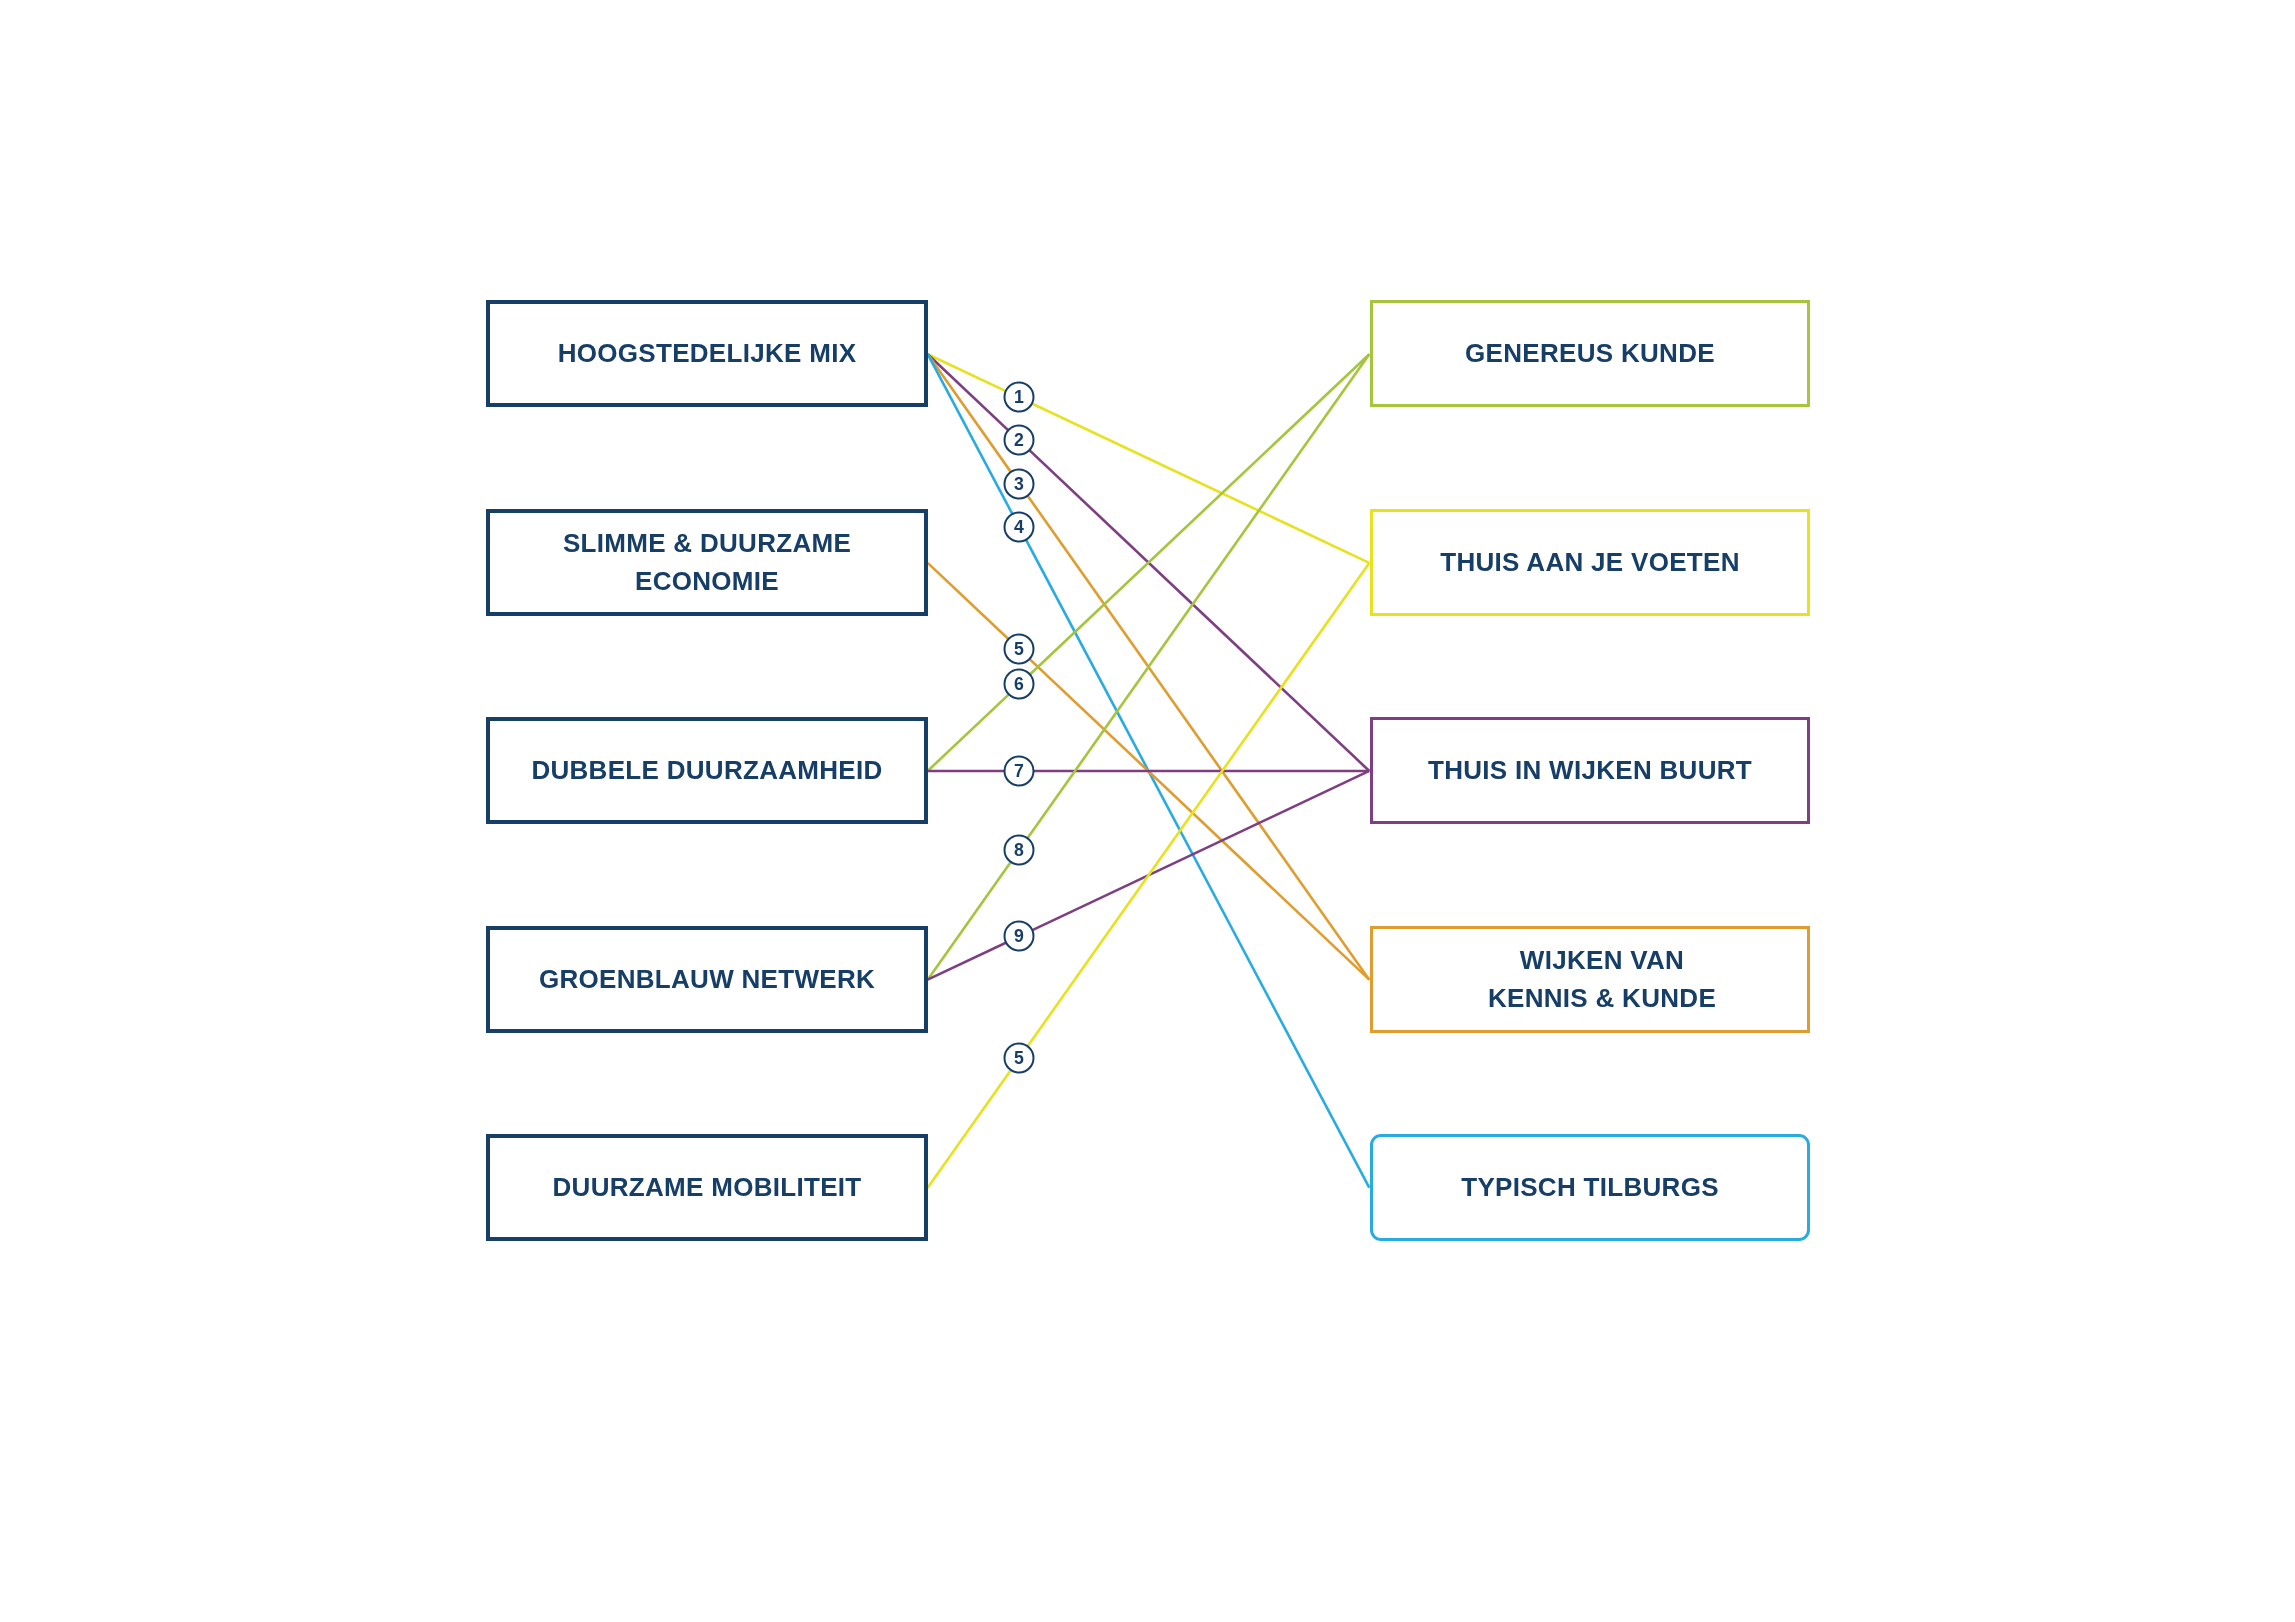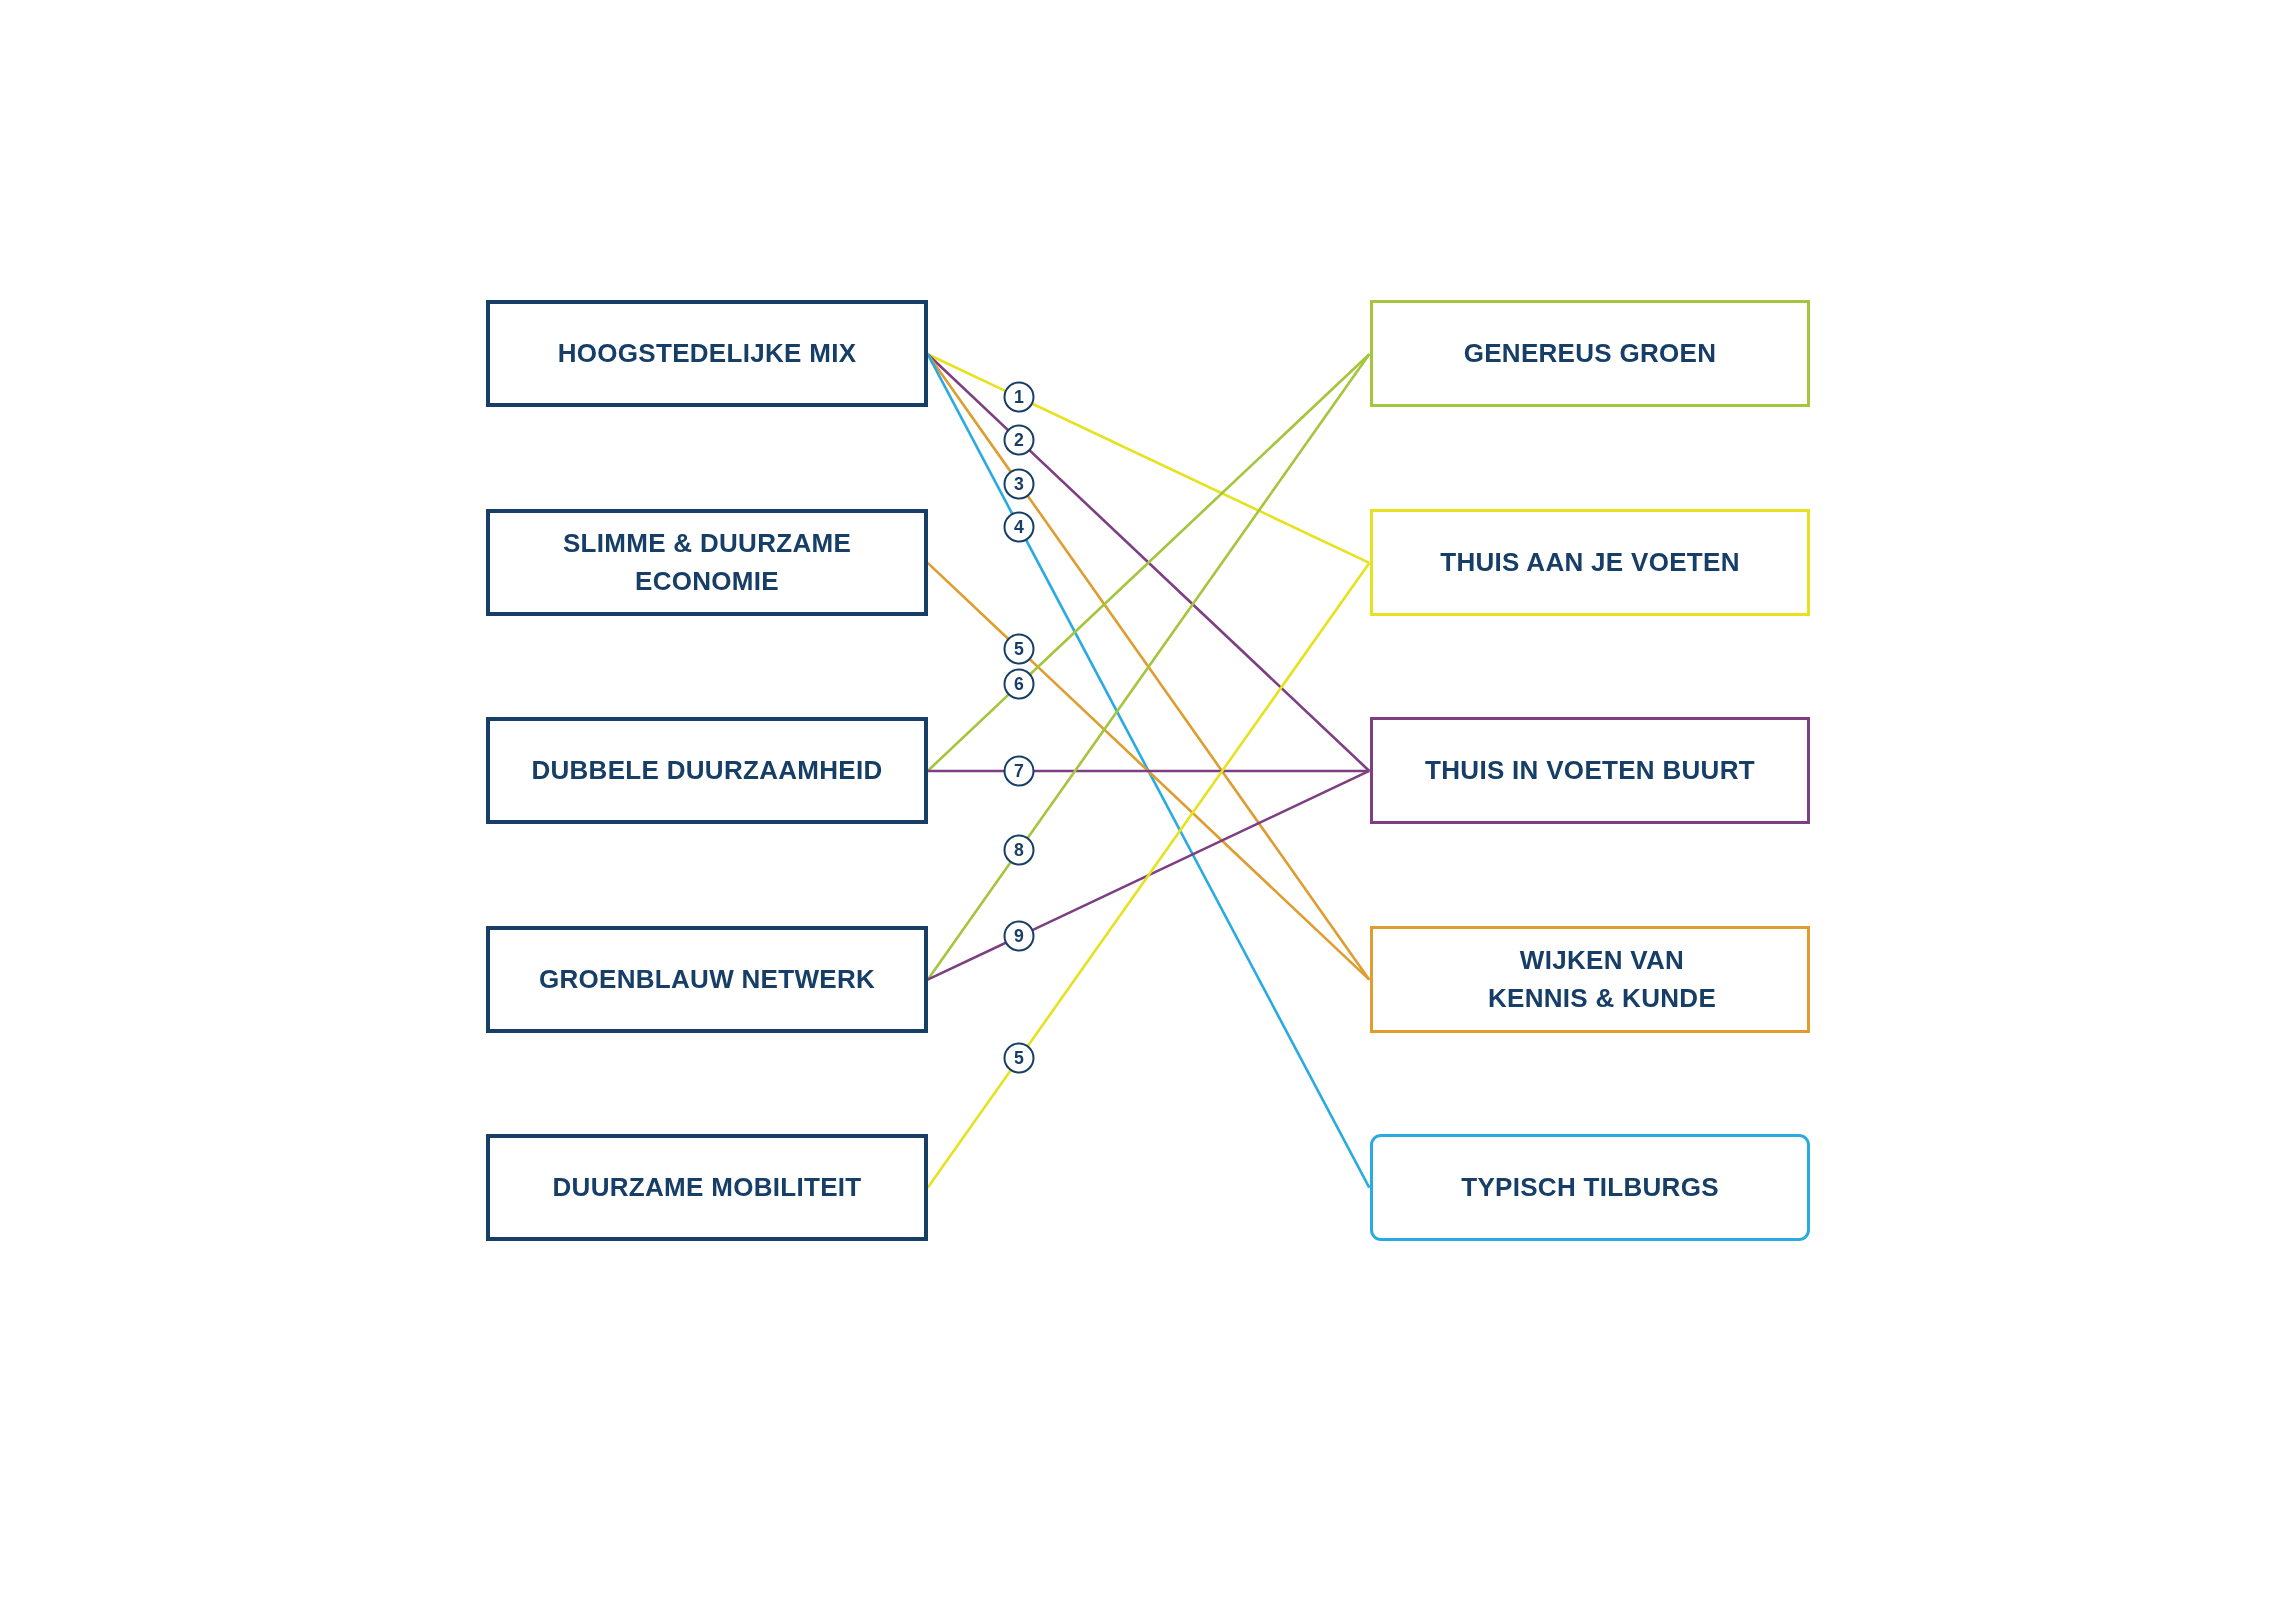--- a/index.html
+++ b/index.html
@@ -79,27 +79,27 @@
 ECONOMIE</span>
   </div>
   <div class="box left row3">
     <span class="lbl">GROENBLAUW NETWERK</span>
   </div>
   <div class="box left row4">
     <span class="lbl">DUURZAME MOBILITEIT</span>
   </div>
 
   <div class="box right row0" style="border-color: rgb(165, 197, 60);">
-    <span class="lbl">GENEREUS GROEN</span>
+    <span class="lbl">GENEREUS KUNDE</span>
   </div>
   <div class="box right row1" style="border-color: rgb(230, 226, 31);">
     <span class="lbl">THUIS AAN JE VOETEN</span>
   </div>
   <div class="box right row2" style="border-color: rgb(125, 63, 129);">
-    <span class="lbl">THUIS IN VOETEN BUURT</span>
+    <span class="lbl">THUIS IN WIJKEN BUURT</span>
   </div>
   <div class="box right row3" style="border-color: rgb(223, 157, 48); padding-left: 24px;">
     <span class="lbl">WIJKEN VAN
 KENNIS &amp; KUNDE</span>
   </div>
   <div class="box right row4" style="border-color: rgb(41, 171, 226); border-radius: 11px;">
     <span class="lbl">TYPISCH TILBURGS</span>
   </div>
 
 <div class="badge" style="left: 1019px; top: 397px;">1</div>

